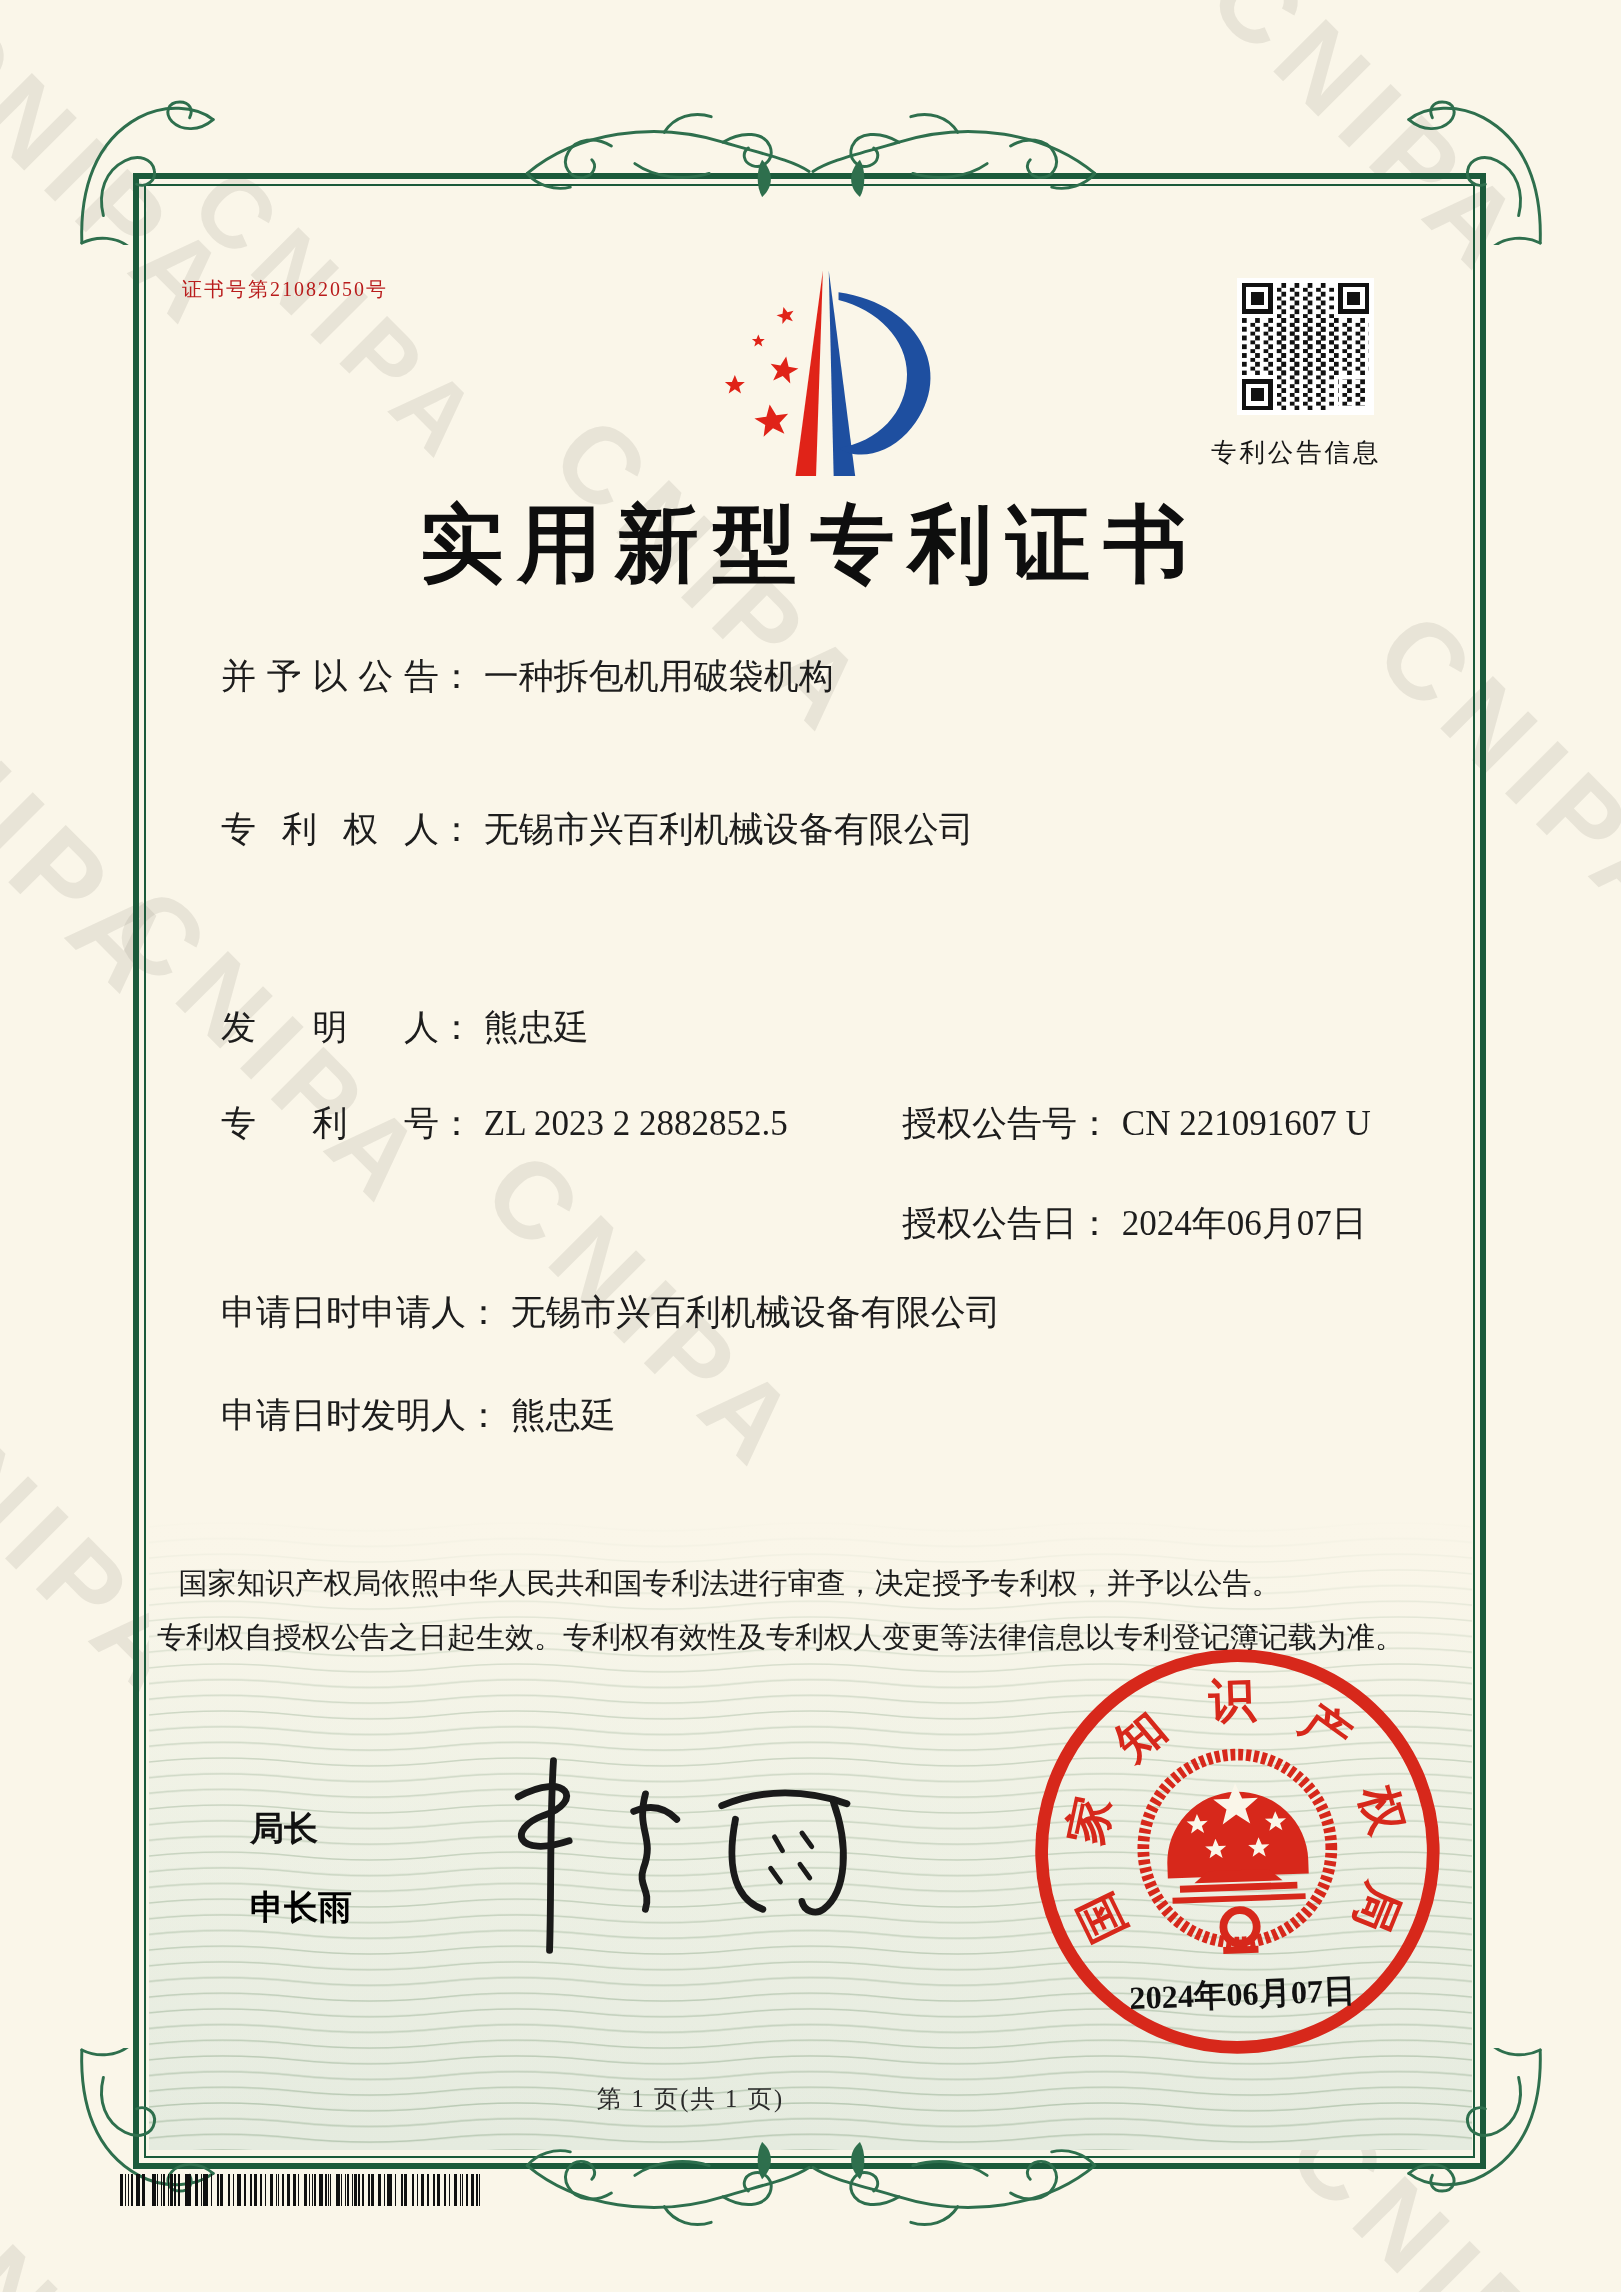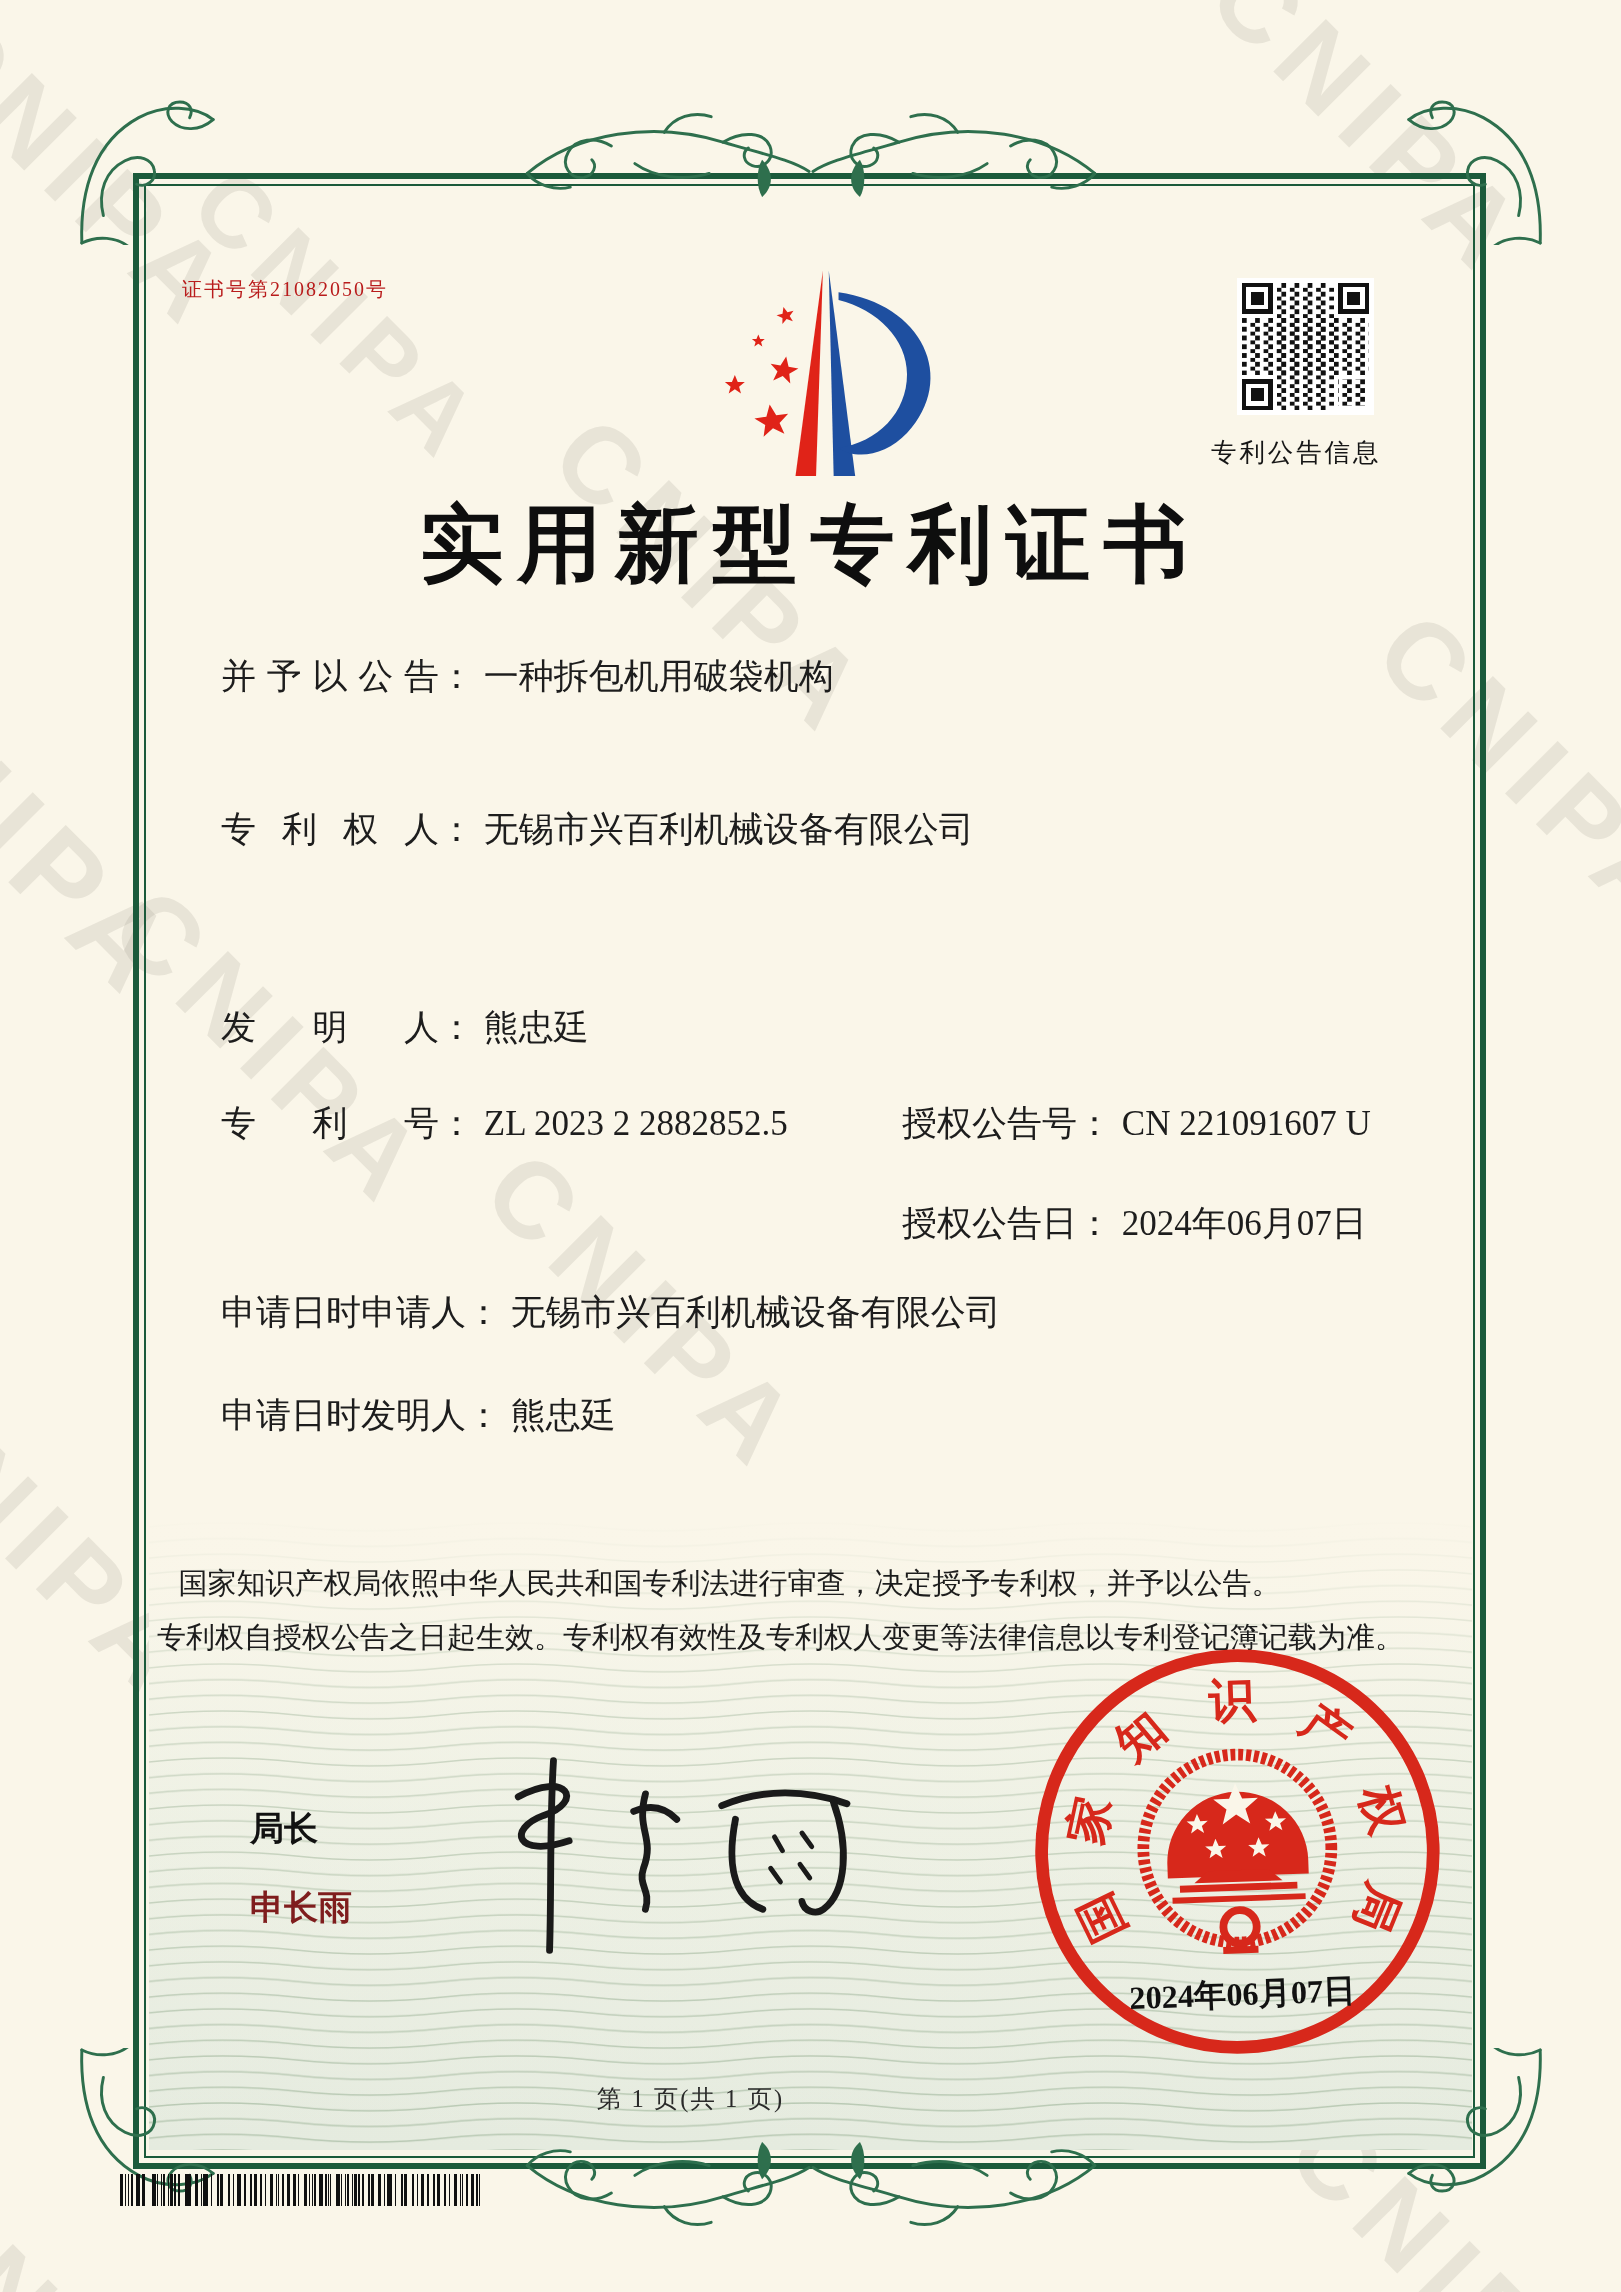--- a/index.html
+++ b/index.html
@@ -41,21 +41,21 @@
   .flabel{display:inline-block;vertical-align:top;}
   .flabel.just{width:218px;text-align:justify;text-align-last:justify;}
   .fvalue{margin-left:9.8px;}
 
   .gstat{left:157px;top:1556px;width:1313px;font-size:29px;line-height:54px;color:#1c1c1c;}
   .gstat p{margin:0;}
   .gstat .ind{text-indent:21.6px;}
 
   .sigtitle{left:250px;top:1806px;font-size:34px;font-weight:bold;color:#111;
             font-family:"Liberation Sans","DejaVu Sans",sans-serif;}
-  .signame{left:250px;top:1885px;font-size:34px;font-weight:bold;color:#7f1d1d;
+  .signame{left:250px;top:1885px;font-size:34px;font-weight:bold;color:#000000;
            font-family:"Liberation Sans","DejaVu Sans",sans-serif;}
   .sig{left:459px;top:1743px;}
 
   .seal{left:1027px;top:1641px;transform:rotate(-2deg);}
   .sealtext{font-size:48px;font-weight:bold;}
   .sealdate{font-size:33px;font-weight:bold;}
 
   .footer{left:0;top:2082px;width:1381px;text-align:center;font-size:24.5px;color:#2a2a2a;letter-spacing:2px;}
 
   .barcode{left:120px;top:2174px;width:360px;height:32px;

